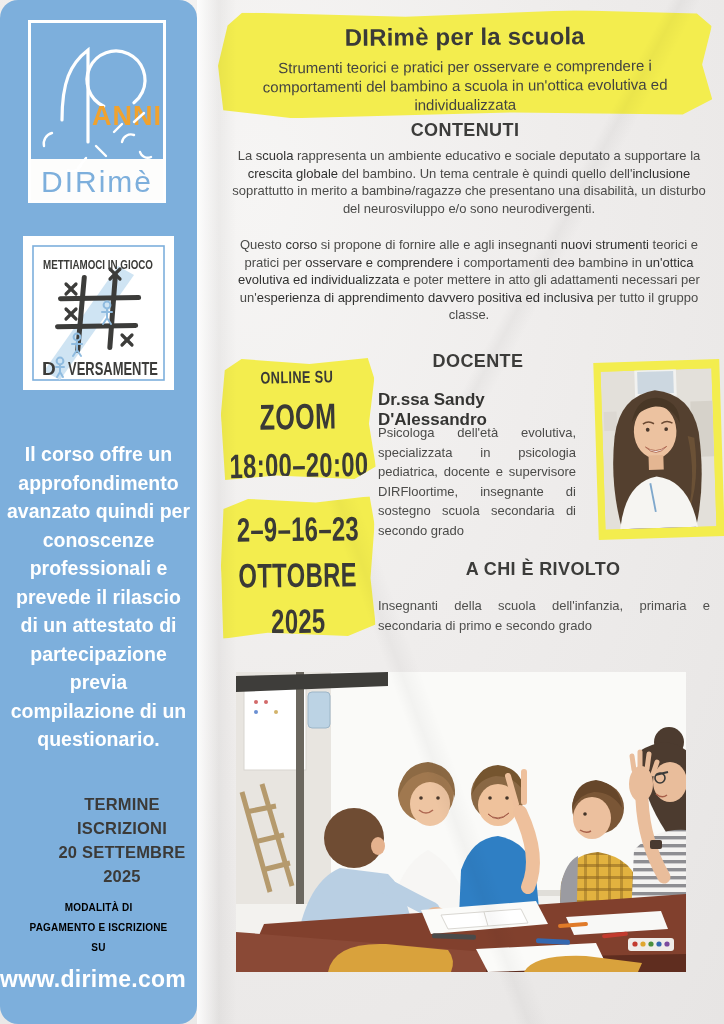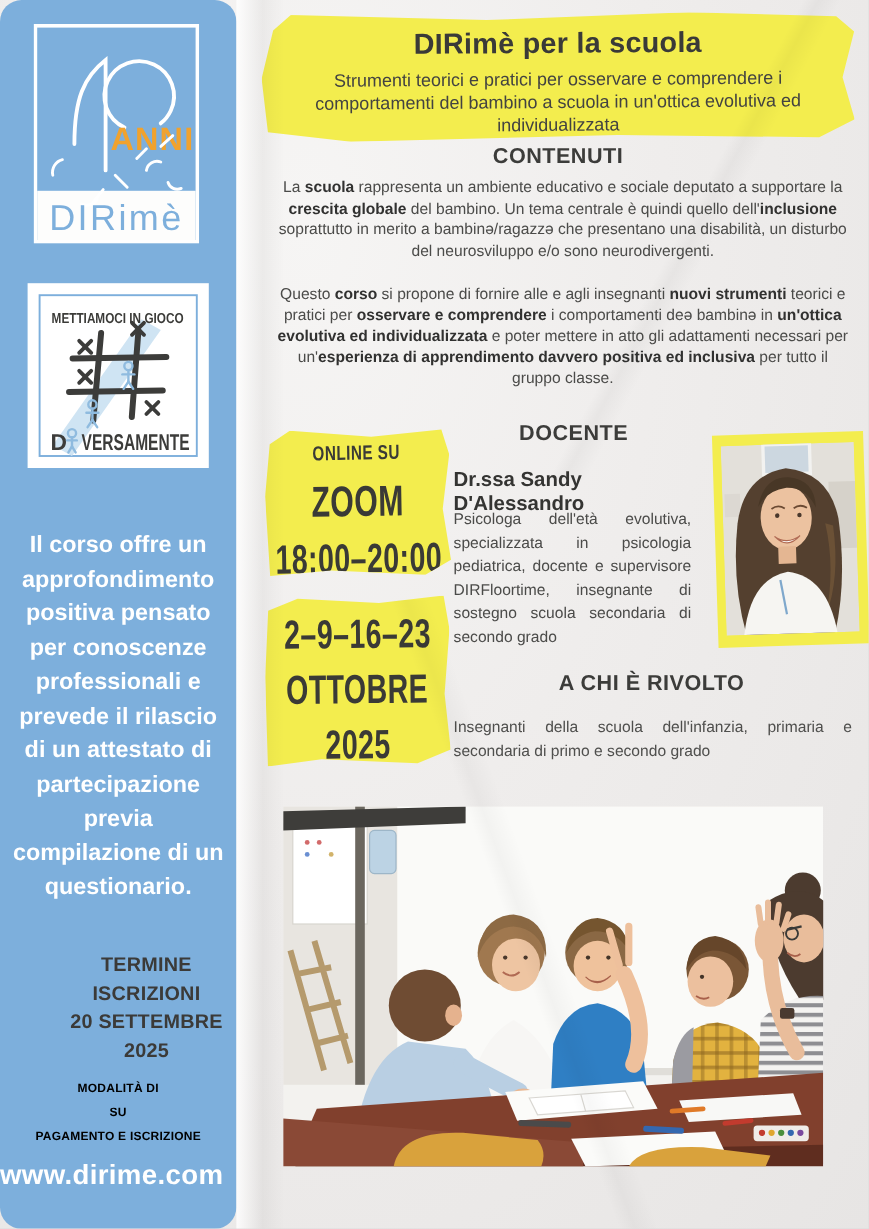--- a/index.html
+++ b/index.html
@@ -42,21 +42,21 @@
     font-size:15px; line-height:19px; font-weight:500; color:#434341; }
 
   .section-h{ position:absolute; text-align:center; font-size:18px; font-weight:800;
     color:#3c3c3a; letter-spacing:.4px; }
   .contenuti-h{ left:218px; top:120px; width:494px; }
   .docente-h{ left:378px; top:351px; width:200px; }
   .rivolto-h{ left:378px; top:559px; width:330px; }
 
   .para{ position:absolute; left:228px; width:482px; text-align:center;
     font-size:13px; line-height:17.6px; color:#4b4b49; }
-  .para .run-b{ font-weight:700; color:#313130; }
+  .para .run-b{ font-weight:400; color:#313130; }
   .p1{ top:147px; }
   .p2{ top:236px; }
 
   .yblock{ position:absolute; left:221px; width:154px; display:flex; flex-direction:column;
     align-items:center; }
   .yblock.a{ top:358px; height:122px; transform:rotate(-1deg); padding-top:11px;
     clip-path:polygon(3% 9%, 14% 0%, 58% 5%, 96% 1%, 100% 18%, 96% 55%, 100% 90%, 86% 100%, 35% 96%, 2% 99%, 0% 45%); }
   .yblock.b{ top:497px; height:141px; transform:rotate(-0.6deg); padding-top:15px;
     clip-path:polygon(2% 8%, 18% 1%, 62% 4%, 97% 0%, 100% 20%, 97% 58%, 100% 91%, 82% 99%, 30% 96%, 1% 100%, 0% 48%); }
   .cond{ display:inline-block; transform:scaleX(0.7); transform-origin:50% 50%;
@@ -148,31 +148,31 @@
       <g stroke="#8fbbdf" stroke-width="2" fill="none" stroke-linecap="round">
         <circle cx="34" cy="122" r="3.4"></circle>
           <line x1="34" y1="126" x2="34" y2="133"></line>
         <line x1="30" y1="128" x2="38" y2="128"></line>
           <line x1="34" y1="133" x2="31" y2="138"></line>
           <line x1="34" y1="133" x2="37" y2="138"></line>
       </g>
       <text x="42" y="136" fill="#3c3c3a" font-size="19" font-weight="700" textLength="90" lengthAdjust="spacingAndGlyphs" font-family="Liberation Sans, sans-serif">VERSAMENTE</text>
     </svg>
 
-    <div class="course-note">Il corso offre un approfondimento positiva pensato per conoscenze professionali e prevede il rilascio di un attestato di partecipazione previa compilazione di un questionario.</div>
+    <div class="course-note">Il corso offre un approfondimento avanzato quindi per conoscenze professionali e prevede il rilascio di un attestato di partecipazione previa compilazione di un questionario.</div>
 
     <div class="deadline">
       <div>TERMINE ISCRIZIONI</div>
       <div>20 SETTEMBRE 2025</div>
     </div>
 
     <div class="payment">
       <div>MODALITÀ DI</div>
+      <div>PAGAMENTO E ISCRIZIONE</div>
       <div>SU</div>
-      <div>PAGAMENTO E ISCRIZIONE</div>
     </div>
 
     <div class="website">www.dirime.com</div>
   </div>
 
   <div class="title-block ypaint">
     <div class="page-title">DIRimè per la scuola</div>
     <div class="page-subtitle">Strumenti teorici e pratici per osservare e comprendere i comportamenti del bambino a scuola in un'ottica evolutiva ed individualizzata</div>
   </div>
 

